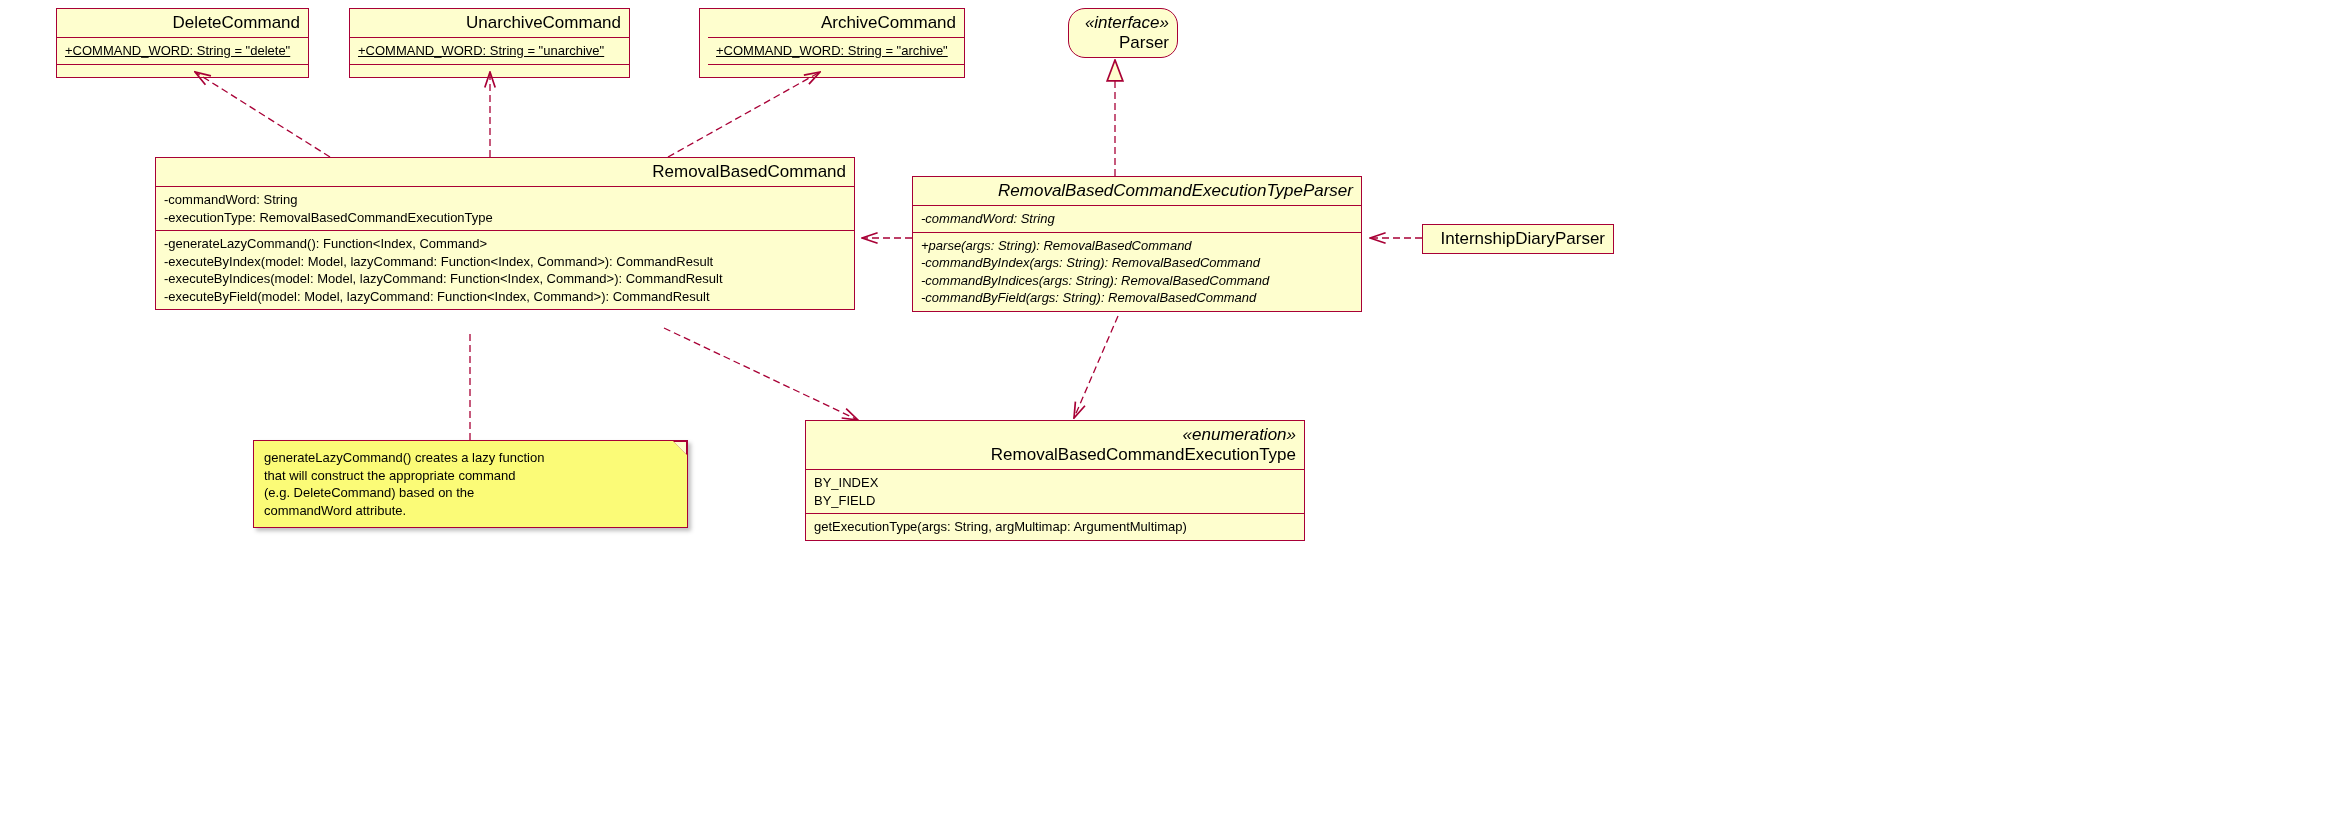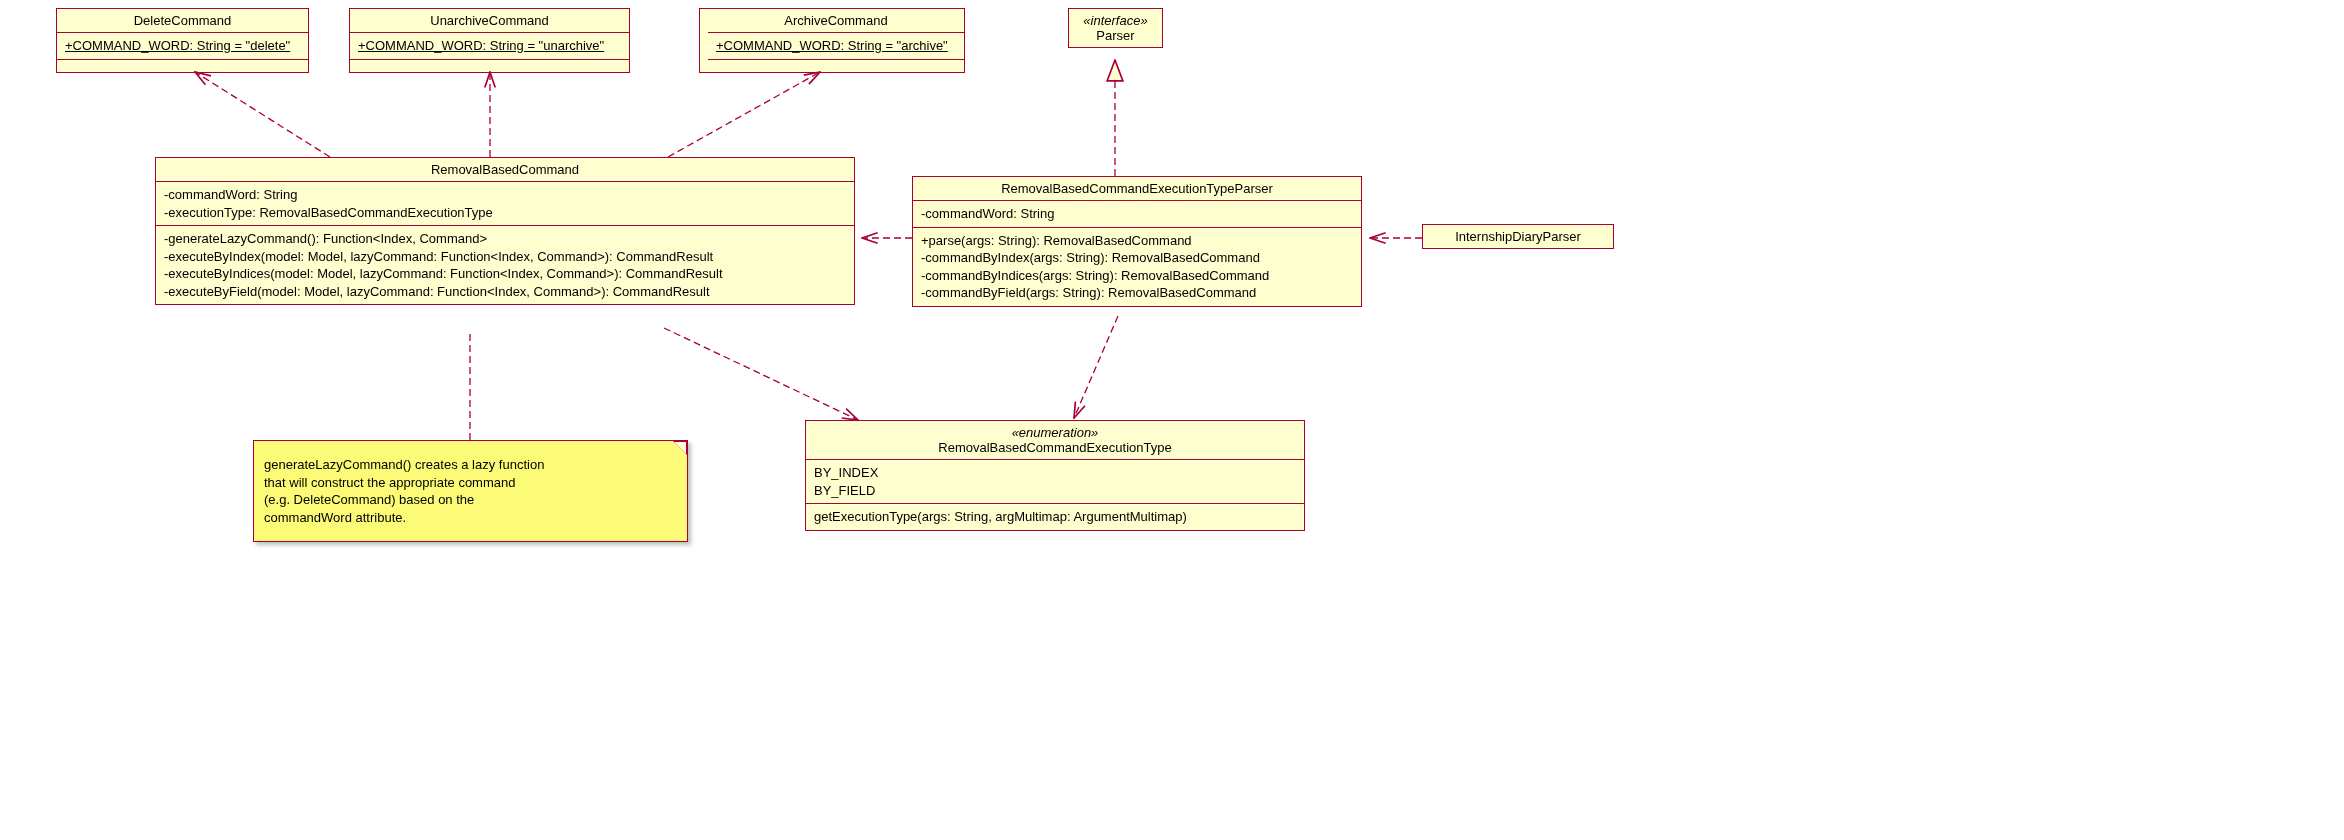--- a/index.html
+++ b/index.html
@@ -12,43 +12,43 @@
     width: 2344px;
     height: 840px;
   }
   .class-box {
     position: absolute;
     background: #fefece;
     border: 1.5px solid #a80036;
     box-sizing: border-box;
   }
   .class-title {
-    text-align: center;
+    text-align: right;
     padding: 4px 8px;
     border-bottom: 1.5px solid #a80036;
-    font-size: 13px;
+    font-size: 17px;
   }
   .class-section {
     padding: 4px 8px;
     border-bottom: 1.5px solid #a80036;
     text-align: left;
     font-size: 13px;
     line-height: 1.35;
   }
   .class-section:last-child { border-bottom: none; }
   .class-section.empty {
     min-height: 6px;
     padding: 3px;
   }
   .stereo { font-style: italic; }
   .note-box {
     position: absolute;
     background: #fbfb77;
     border: 1px solid #a80036;
-    padding: 15px 10px;
+    padding: 8px 10px;
     box-sizing: border-box;
     line-height: 1.35;
     box-shadow: 3px 3px 4px rgba(0,0,0,0.25);
   }
   .note-box::before {
     content: "";
     position: absolute;
     top: 0; right: 0;
     width: 0; height: 0;
     border-left: 14px solid transparent;
@@ -91,42 +91,42 @@
   <div class="class-section underline">+COMMAND_WORD: String = "unarchive"</div>
   <div class="class-section empty"></div>
 </div>
 
 <div class="class-box" style="left:699px; top:8px; width:266px;padding-left:8px;">
   <div class="class-title">ArchiveCommand</div>
   <div class="class-section underline">+COMMAND_WORD: String = "archive"</div>
   <div class="class-section empty"></div>
 </div>
 
-<div class="class-box" style="left:1068px; top:8px; width:95px;">
+<div class="class-box" style="left:1068px; top:8px; width:110px;border-radius:17px;">
   <div class="class-title" style="border-bottom:none">
     <span class="stereo">«interface»</span><br>
     <span>Parser</span>
   </div>
 </div>
 
 <div class="class-box" style="left:155px; top:157px; width:700px;">
   <div class="class-title">RemovalBasedCommand</div>
   <div class="class-section">
     <div>-commandWord: String</div>
     <div>-executionType: RemovalBasedCommandExecutionType</div>
   </div>
   <div class="class-section">
     <div>-generateLazyCommand(): Function&lt;Index, Command&gt;</div>
     <div>-executeByIndex(model: Model, lazyCommand: Function&lt;Index, Command&gt;): CommandResult</div>
     <div>-executeByIndices(model: Model, lazyCommand: Function&lt;Index, Command&gt;): CommandResult</div>
     <div>-executeByField(model: Model, lazyCommand: Function&lt;Index, Command&gt;): CommandResult</div>
   </div>
 </div>
 
-<div class="class-box" style="left:912px; top:176px; width:450px;">
+<div class="class-box" style="left:912px; top:176px; width:450px;font-style:italic;">
   <div class="class-title">RemovalBasedCommandExecutionTypeParser</div>
   <div class="class-section">
     <div>-commandWord: String</div>
   </div>
   <div class="class-section">
     <div>+parse(args: String): RemovalBasedCommand</div>
     <div>-commandByIndex(args: String): RemovalBasedCommand</div>
     <div>-commandByIndices(args: String): RemovalBasedCommand</div>
     <div>-commandByField(args: String): RemovalBasedCommand</div>
   </div>

